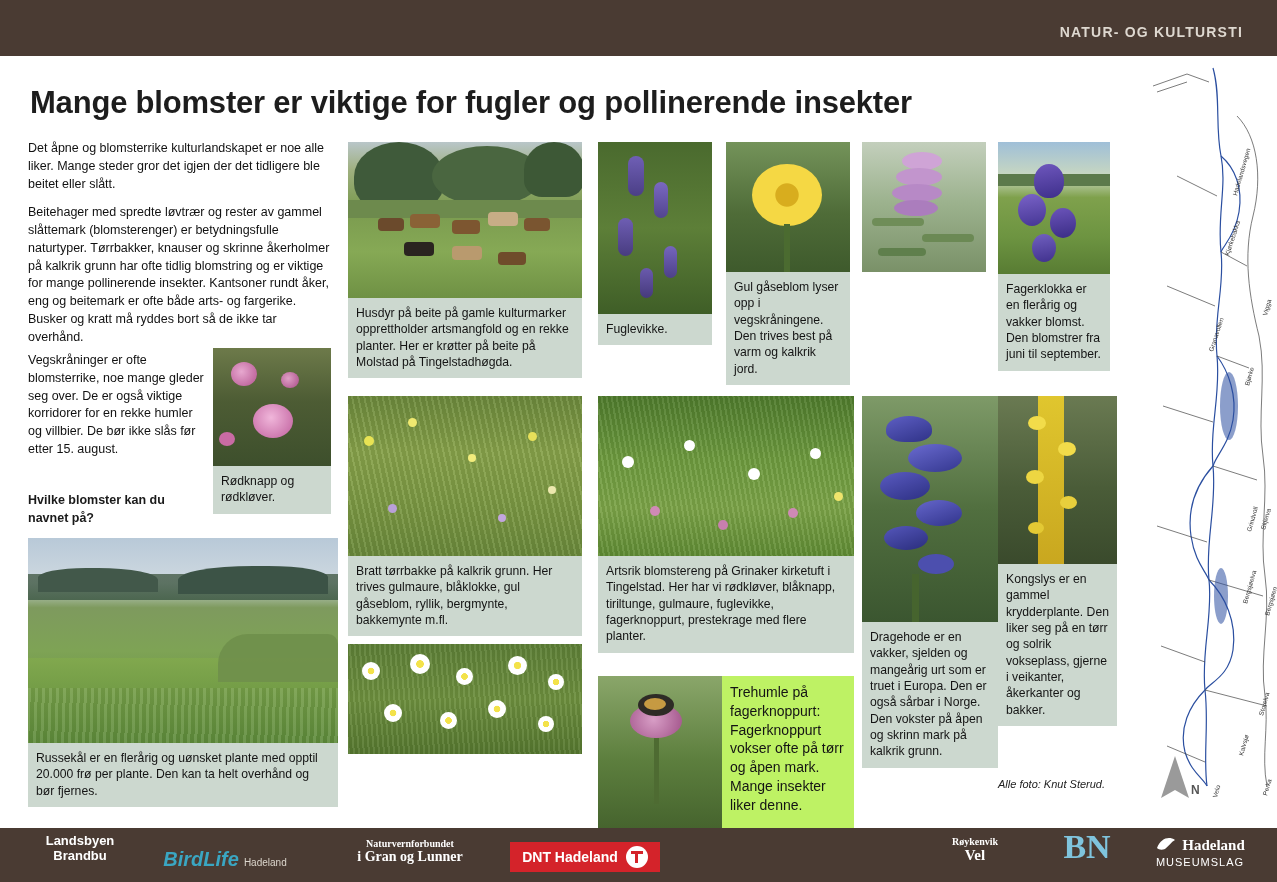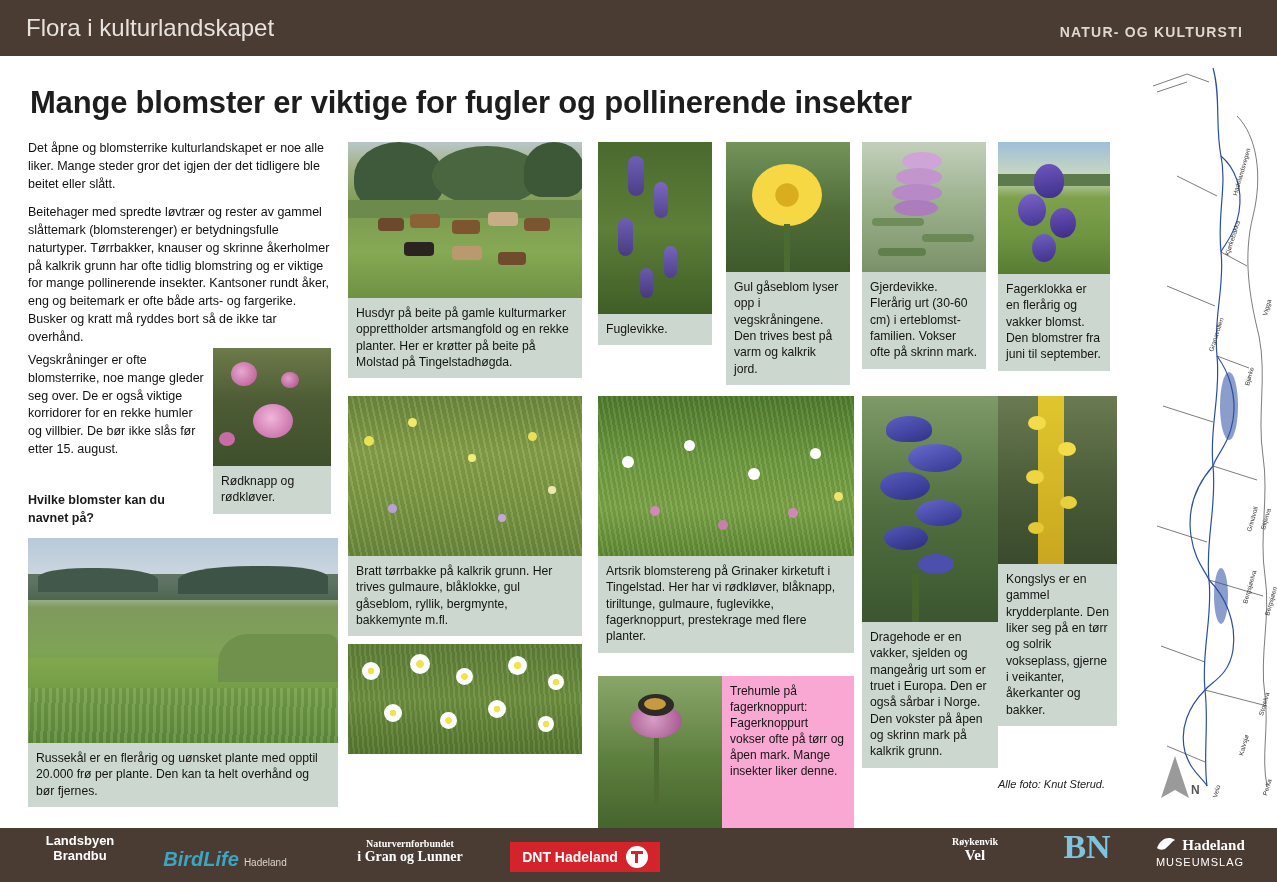--- a/index.html
+++ b/index.html
@@ -57,21 +57,20 @@
   
   .map { position:absolute; right:0; top:56px; width:160px; height:772px; background:#fff; }
   .map-credit {
     position:absolute; font-size:11px; font-style:italic; color:#222;
   }
 </style>
 </head>
 <body>
 
 <div class="header">
-  <div class="header-title">Flora i kulturlandskapet</div>
   <div class="header-right">NATUR- OG KULTURSTI</div>
 </div>
 
 <div class="headline">Mange blomster er viktige for fugler og pollinerende insekter</div>
 
 <div class="col-text">
   <p>Det åpne og blomsterrike kulturlandskapet er noe alle liker. Mange steder gror det igjen der det tidligere ble beitet eller slått.</p>
   <p>Beitehager med spredte løvtrær og rester av gammel slåttemark (blomsterenger) er betydningsfulle naturtyper. Tørrbakker, knauser og skrinne åkerholmer på kalkrik grunn har ofte tidlig blomstring og er viktige for mange pollinerende insekter. Kantsoner rundt åker, eng og beitemark er ofte både arts- og fargerike. Busker og kratt må ryddes bort så de ikke tar overhånd.</p>
 </div>
 
@@ -175,21 +174,21 @@
 </div>
 
 <div class="photo-cap-block" style="left:598px;top:676px;width:256px;">
   <div style="position:relative;width:256px;">
     <div style="position:absolute;left:0;top:0;width:124px;height:152px;overflow:hidden;background:linear-gradient(180deg,#8aa66a 0%,#5d7f3e 55%,#46642e 100%);">
       <div style="position:absolute;left:32px;top:28px;width:52px;height:34px;border-radius:50%;background:radial-gradient(circle at 45% 45%,#d89ec6,#9e4f86);"></div>
       <div style="position:absolute;left:40px;top:18px;width:36px;height:22px;border-radius:50%;background:#2e2b26;"></div>
       <div style="position:absolute;left:46px;top:22px;width:22px;height:12px;border-radius:50%;background:#c69a42;"></div>
       <div style="position:absolute;left:56px;top:62px;width:5px;height:66px;background:#4e6b32;"></div>
     </div>
-    <div style="position:absolute;left:124px;top:0;width:132px;min-height:152px;background:#f9a8d4;color:#141414;font-size:12px;line-height:1.34;padding:7px 8px 8px 8px;">Trehumle på fagerknoppurt: Fagerknoppurt vokser ofte på tørr og åpen mark. Mange insekter liker denne.</div>
+    <div style="position:absolute;left:124px;top:0;width:132px;min-height:152px;background:#bef264;color:#141414;font-size:14px;line-height:1.34;padding:7px 8px 8px 8px;">Trehumle på fagerknoppurt: Fagerknoppurt vokser ofte på tørr og åpen mark. Mange insekter liker denne.</div>
     <div style="height:152px;"></div>
   </div>
 </div>
 
 <div class="photo-cap-block" style="left:726px;top:142px;width:124px;">
   <div class="ph" style="height:130px;position:relative;overflow:hidden;background:linear-gradient(180deg,#74935a 0%,#4f6c38 55%,#3e5a2c 100%);">
     <div style="position:absolute;left:26px;top:22px;width:70px;height:62px;border-radius:50%;background:radial-gradient(circle at 50% 50%,#d8ad1e 0 24%,#f5d844 26% 100%);"></div>
     <div style="position:absolute;left:58px;top:82px;width:6px;height:48px;background:#4b6b30;"></div>
   </div>
   <div class="cp">Gul gåseblom lyser opp i vegskråningene. Den trives best på varm og kalkrik jord.</div>
@@ -198,21 +197,20 @@
 <div class="photo-cap-block" style="left:862px;top:142px;width:124px;">
   <div class="ph" style="height:130px;position:relative;overflow:hidden;background:linear-gradient(180deg,#c3cfbc 0%,#9db38f 45%,#7a9168 100%);">
     <div style="position:absolute;left:40px;top:10px;width:40px;height:18px;border-radius:50%;background:#cfa4d6;"></div>
     <div style="position:absolute;left:34px;top:26px;width:46px;height:18px;border-radius:50%;background:#c295cd;"></div>
     <div style="position:absolute;left:30px;top:42px;width:50px;height:18px;border-radius:50%;background:#b789c6;"></div>
     <div style="position:absolute;left:32px;top:58px;width:44px;height:16px;border-radius:50%;background:#ab7dbd;"></div>
     <div style="position:absolute;left:10px;top:76px;width:52px;height:8px;border-radius:4px;background:#6f8d58;"></div>
     <div style="position:absolute;left:60px;top:92px;width:52px;height:8px;border-radius:4px;background:#6b8954;"></div>
     <div style="position:absolute;left:16px;top:106px;width:48px;height:8px;border-radius:4px;background:#5f7f4c;"></div>
   </div>
-  <div class="cp">Gjerdevikke. Flerårig urt (30-60 cm) i erteblomst-familien. Vokser ofte på skrinn mark.</div>
 </div>
 
 <div class="photo-cap-block" style="left:862px;top:396px;width:136px;">
   <div class="ph" style="height:226px;position:relative;overflow:hidden;background:linear-gradient(180deg,#7e9a68 0%,#516f3f 50%,#3b5630 100%);">
     <div style="position:absolute;left:24px;top:20px;width:46px;height:26px;border-radius:50% 50% 40% 40%;background:linear-gradient(160deg,#5e5fc4,#2f3287);"></div>
     <div style="position:absolute;left:46px;top:48px;width:54px;height:28px;border-radius:50%;background:linear-gradient(160deg,#6a6bd0,#34378f);"></div>
     <div style="position:absolute;left:18px;top:76px;width:50px;height:28px;border-radius:50%;background:linear-gradient(160deg,#5a5bc1,#2d3083);"></div>
     <div style="position:absolute;left:54px;top:104px;width:46px;height:26px;border-radius:50%;background:linear-gradient(160deg,#6566cb,#31348b);"></div>
     <div style="position:absolute;left:22px;top:130px;width:44px;height:24px;border-radius:50%;background:linear-gradient(160deg,#5557bb,#2a2d7c);"></div>
     <div style="position:absolute;left:56px;top:158px;width:36px;height:20px;border-radius:50%;background:#4c4fae;"></div>

